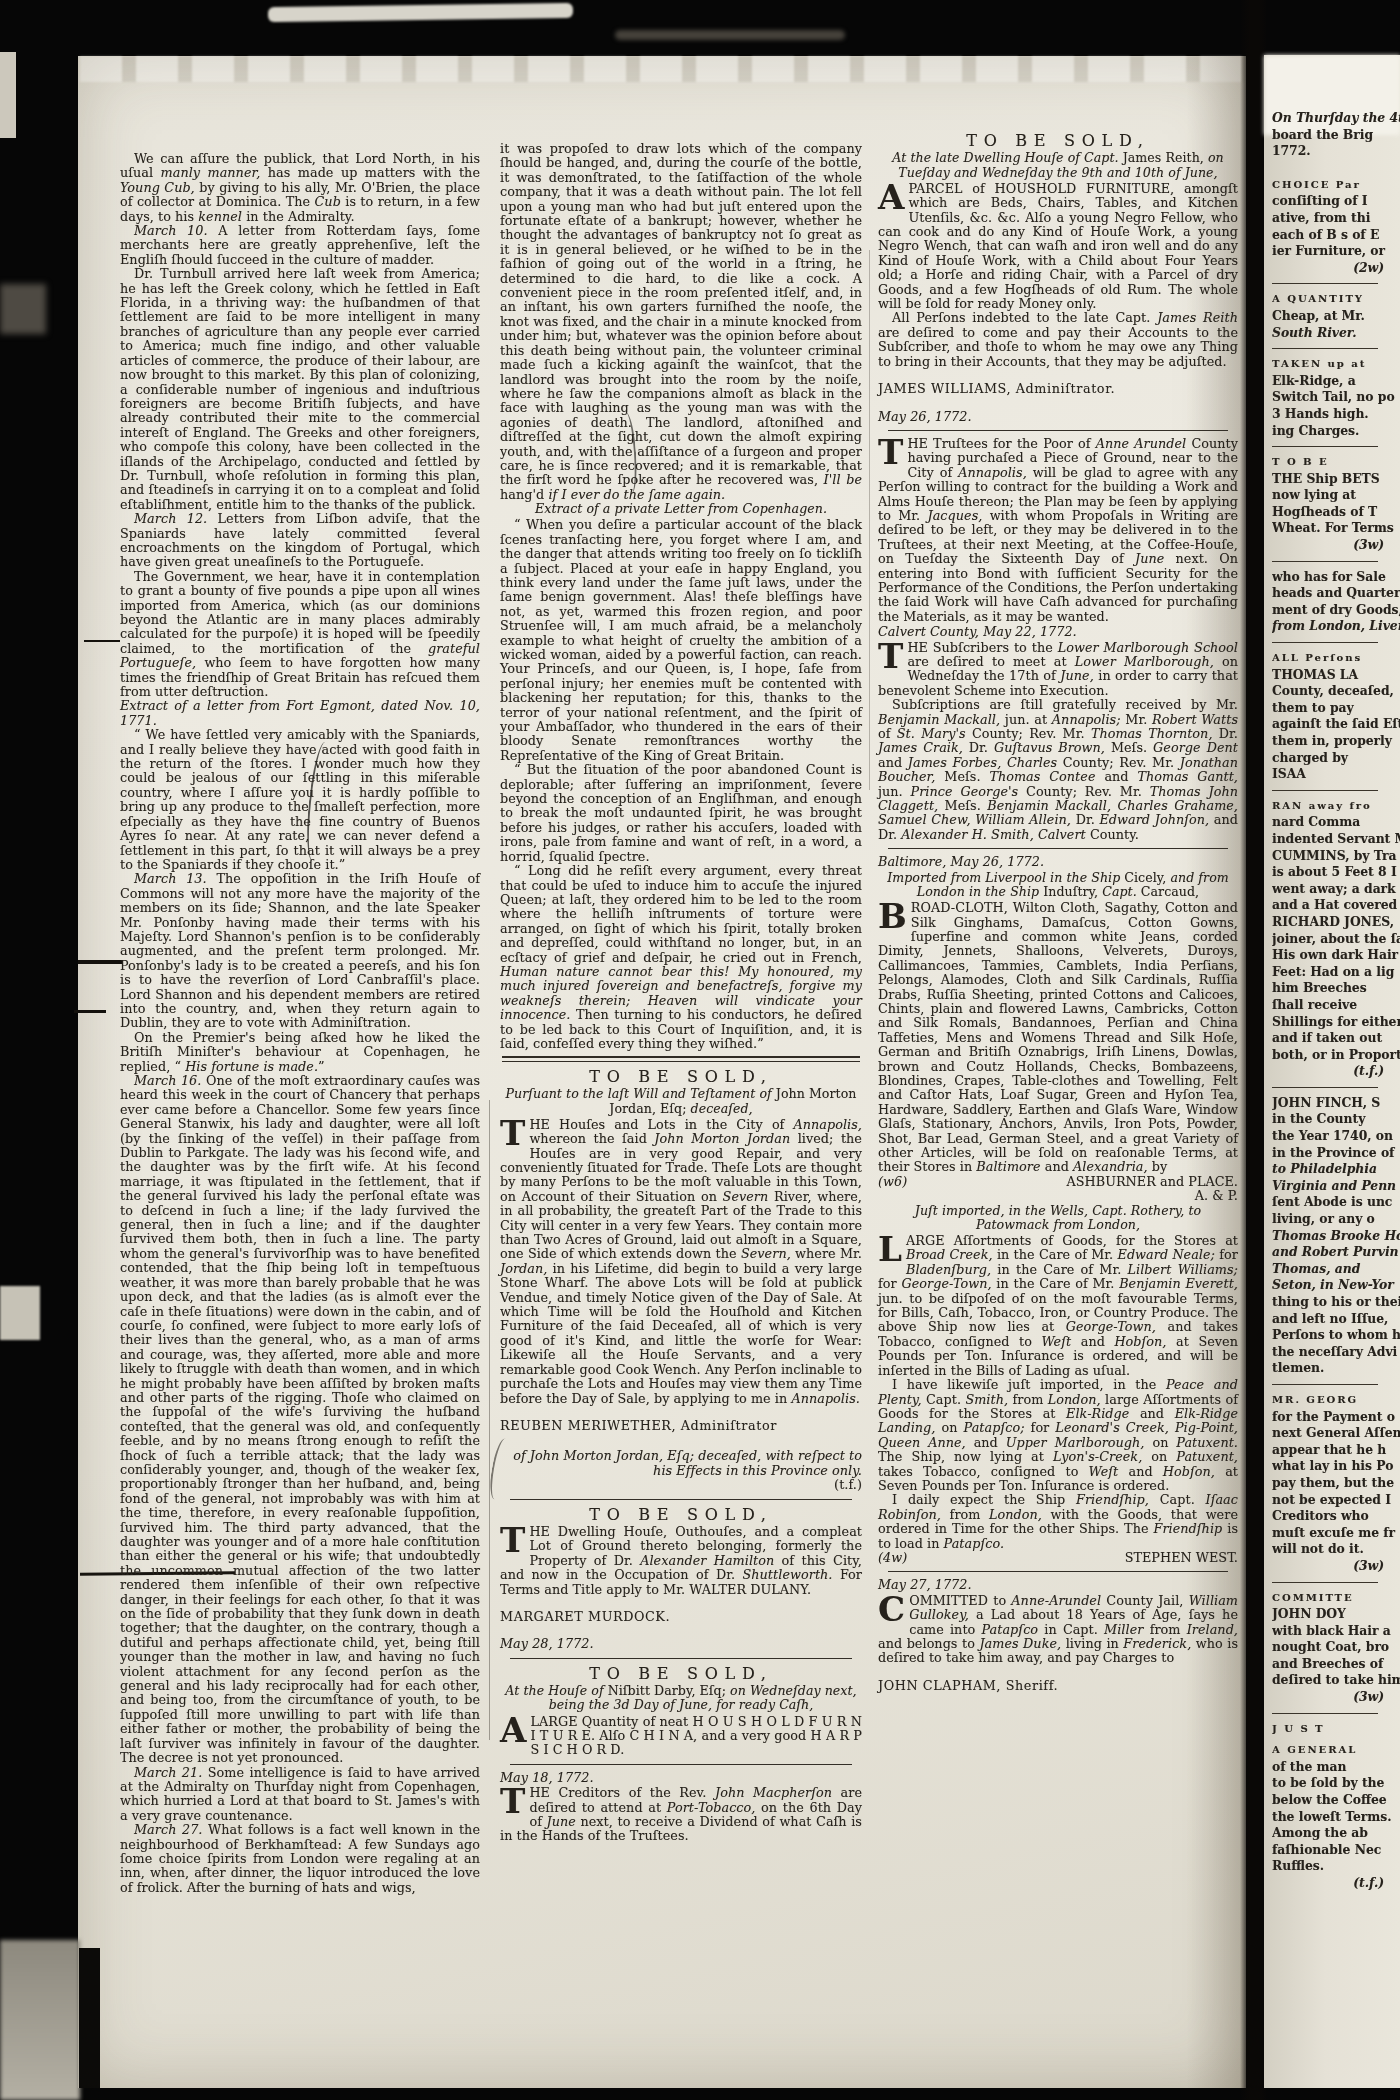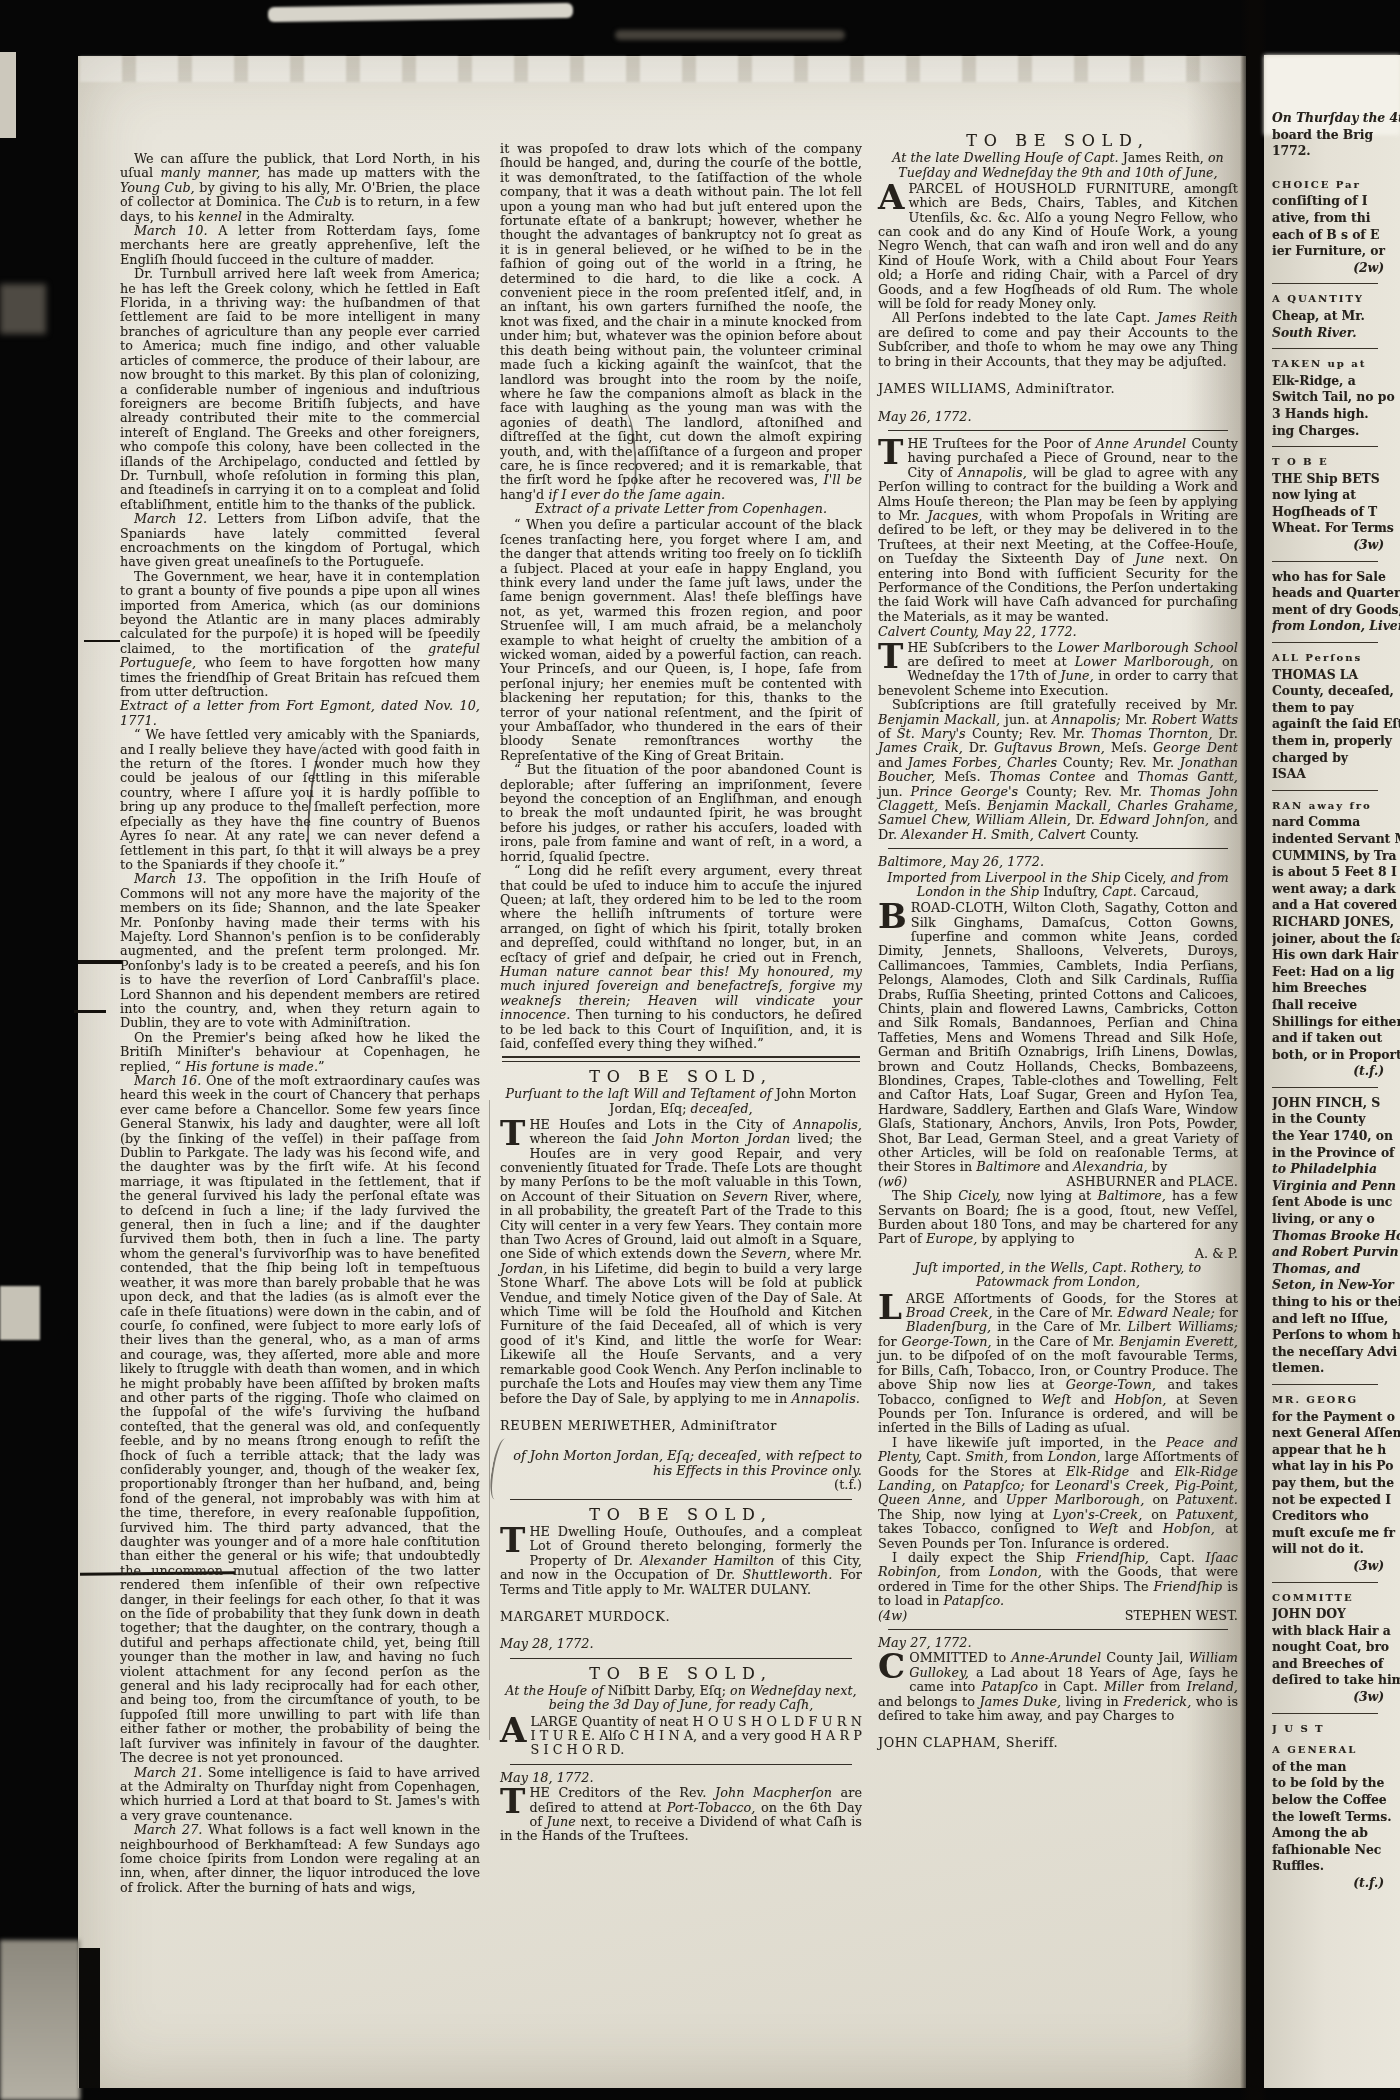--- a/index.html
+++ b/index.html
@@ -131,21 +131,20 @@
         <div class="para noind"><span class="dropcap">T</span>HE Subſcribers to the <i>Lower Marlborough School</i> are deſired to meet at <i>Lower Marlborough,</i> on Wedneſday the 17th of <i>June,</i> in order to carry that benevolent Scheme into Execution.</div>
         <div class="para">Subſcriptions are ſtill gratefully received by Mr. <i>Benjamin Mackall,</i> jun. at <i>Annapolis;</i> Mr. <i>Robert Watts</i> of <i>St. Mary's</i> County; Rev. Mr. <i>Thomas Thornton,</i> Dr. <i>James Craik,</i> Dr. <i>Guſtavus Brown,</i> Meſs. <i>George Dent</i> and <i>James Forbes, Charles</i> County; Rev. Mr. <i>Jonathan Boucher,</i> Meſs. <i>Thomas Contee</i> and <i>Thomas Gantt,</i> jun. <i>Prince George's</i> County; Rev. Mr. <i>Thomas John Claggett,</i> Meſs. <i>Benjamin Mackall, Charles Grahame, Samuel Chew, William Allein,</i> Dr. <i>Edward Johnſon,</i> and Dr. <i>Alexander H. Smith, Calvert</i> County.</div>
         <div class="rule"></div>
         <div class="date">Baltimore, May 26, 1772.</div>
         <div class="ad-sub">Imported from Liverpool in the Ship <i>Cicely,</i> and from London in the Ship <i>Induſtry,</i> Capt. <i>Carcaud,</i></div>
         <div class="para noind"><span class="dropcap">B</span>ROAD-CLOTH, Wilton Cloth, Sagathy, Cotton and Silk Ginghams, Damaſcus, Cotton Gowns, ſuperfine and common white Jeans, corded Dimity, Jennets, Shalloons, Velverets, Duroys, Callimancoes, Tammies, Camblets, India Perſians, Pelongs, Alamodes, Cloth and Silk Cardinals, Ruſſia Drabs, Ruſſia Sheeting, printed Cottons and Calicoes, Chints, plain and flowered Lawns, Cambricks, Cotton and Silk Romals, Bandannoes, Perſian and China Taffeties, Mens and Womens Thread and Silk Hoſe, German and Britiſh Oznabrigs, Iriſh Linens, Dowlas, brown and Coutz Hollands, Checks, Bombazeens, Blondines, Crapes, Table-clothes and Towelling, Felt and Caſtor Hats, Loaf Sugar, Green and Hyſon Tea, Hardware, Saddlery, Earthen and Glaſs Ware, Window Glaſs, Stationary, Anchors, Anvils, Iron Pots, Powder, Shot, Bar Lead, German Steel, and a great Variety of other Articles, will be ſold on reaſonable Terms, at their Stores in <i>Baltimore</i> and <i>Alexandria,</i> by</div>
         <div class="line2">
           <span class="tg">(w6)</span>
           <span>ASHBURNER and PLACE.</span>
         </div>
-        <div class="para">The Ship <i>Cicely,</i> now lying at <i>Baltimore,</i> has a few Servants on Board; ſhe is a good, ſtout, new Veſſel, Burden about 180 Tons, and may be chartered for any Part of <i>Europe,</i> by applying to</div>
         <div class="line2">
           <span class="tg"></span>
           <span>A. &amp; P.</span>
         </div>
         <div class="ad-sub">Juſt imported, in the Wells, Capt. Rothery, to Patowmack from London,</div>
         <div class="para noind"><span class="dropcap">L</span>ARGE Aſſortments of Goods, for the Stores at <i>Broad Creek,</i> in the Care of Mr. <i>Edward Neale;</i> for <i>Bladenſburg,</i> in the Care of Mr. <i>Lilbert Williams;</i> for <i>George-Town,</i> in the Care of Mr. <i>Benjamin Everett,</i> jun. to be diſpoſed of on the moſt favourable Terms, for Bills, Caſh, Tobacco, Iron, or Country Produce.  The above Ship now lies at <i>George-Town,</i> and takes Tobacco, conſigned to <i>Weſt</i> and <i>Hobſon,</i> at Seven Pounds per Ton.  Inſurance is ordered, and will be inſerted in the Bills of Lading as uſual.</div>
         <div class="para">I have likewiſe juſt imported, in the <i>Peace and Plenty,</i> Capt. <i>Smith,</i> from <i>London,</i> large Aſſortments of Goods for the Stores at <i>Elk-Ridge</i> and <i>Elk-Ridge Landing,</i> on <i>Patapſco;</i> for <i>Leonard's Creek, Pig-Point, Queen Anne,</i> and <i>Upper Marlborough,</i> on <i>Patuxent.</i>  The Ship, now lying at <i>Lyon's-Creek,</i> on <i>Patuxent,</i> takes Tobacco, conſigned to <i>Weſt</i> and <i>Hobſon,</i> at Seven Pounds per Ton.  Inſurance is ordered.</div>
         <div class="para">I daily expect the Ship <i>Friendſhip,</i> Capt. <i>Iſaac Robinſon,</i> from <i>London,</i> with the Goods, that were ordered in Time for the other Ships.  The <i>Friendſhip</i> is to load in <i>Patapſco.</i></div>
         <div class="line2">
           <span class="tg">(4w)</span>

